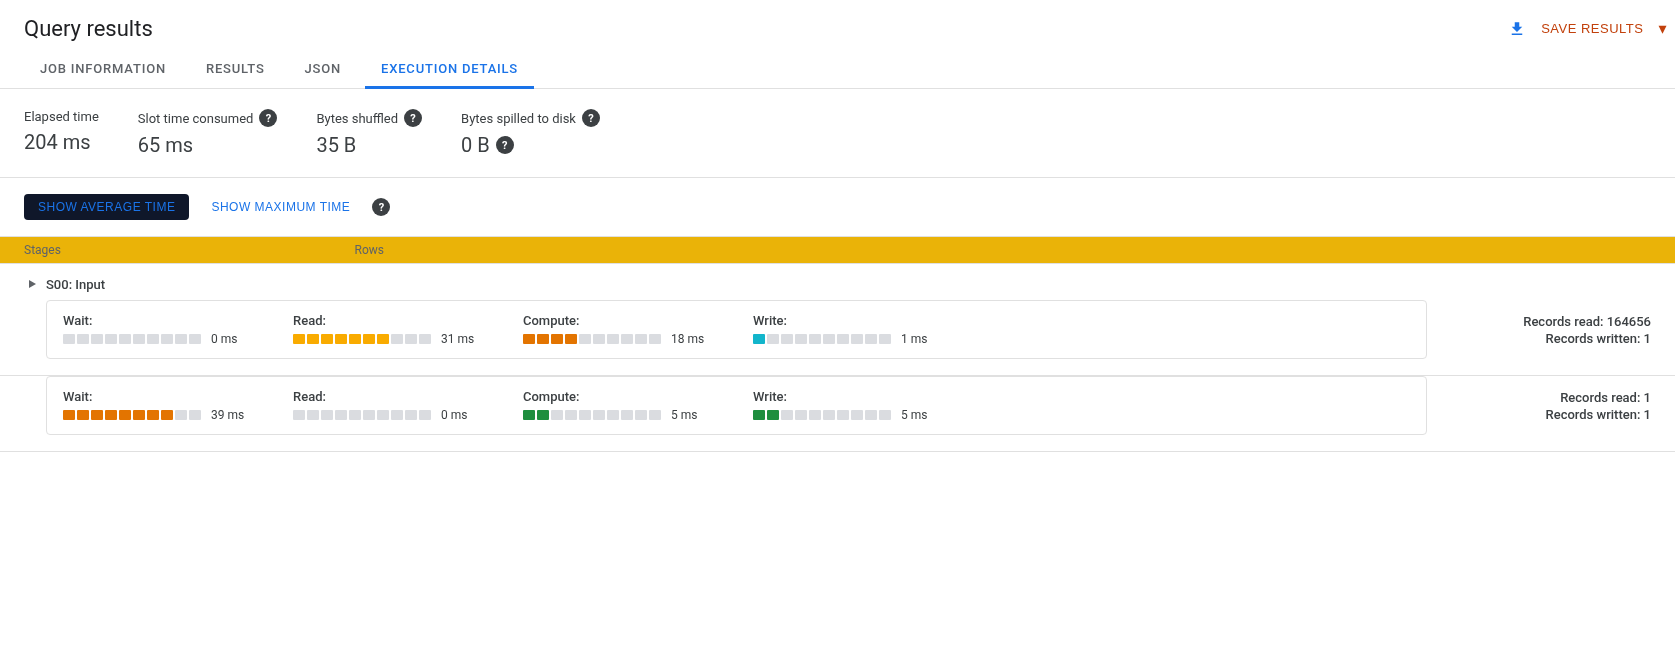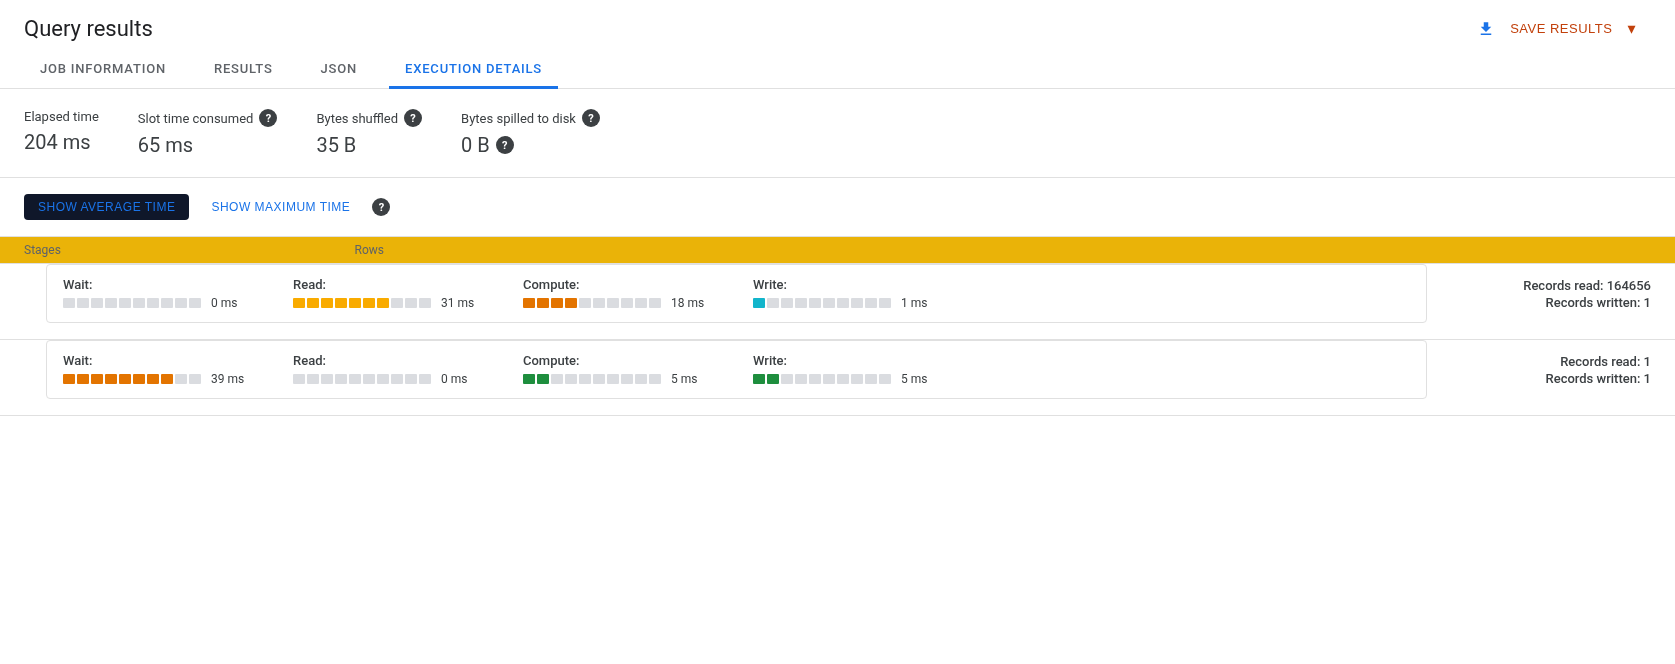--- a/index.html
+++ b/index.html
@@ -2,21 +2,21 @@
 <html><head>
   <meta charset="utf-8">
   <style>
     * { box-sizing: border-box; margin: 0; padding: 0; }
     body { font-family: 'Roboto', Arial, sans-serif; background: #fff; color: #3c4043; font-size: 13px; }
 
     .header {
       display: flex;
       align-items: center;
       justify-content: space-between;
-      padding: 16px 39px 10px 24px;
+      padding: 16px 8px 10px 24px;
     }
     .header-title {
       font-size: 22px;
       font-weight: 400;
       color: #202124;
     }
     .save-results-btn {
       display: flex;
       align-items: center;
       gap: 15px;
@@ -28,21 +28,21 @@
       border: none;
       background: none;
       text-transform: uppercase;
     }
     .save-results-btn svg { width: 18px; height: 18px; fill: #1a73e8; }
 
     .tabs {
       display: flex;
       border-bottom: 1px solid #e0e0e0;
       padding: 0 24px;
-      gap: 16px;
+      gap: 8px;
     }
     .tab {
       padding: 10px 16px;
       font-size: 13px;
       font-weight: 500;
       letter-spacing: 0.8px;
       text-transform: uppercase;
       color: #5f6368;
       cursor: pointer;
       border-bottom: 3px solid transparent;
@@ -250,20 +250,28 @@
   <span class="help-icon">?</span>
 </div>
 
 <div class="stages-header">
   <div class="col-stage">Stages</div>
   <div class="col-rows">Rows</div>
 </div>
 
 <div id="stages-container">
     <div class="stage-row">
+      <div class="stage-label-row">
+    <span class="triangle">
+      <svg width="12" height="12" viewBox="0 0 12 12">
+            <polygon points="3,2 10,6 3,10" fill="#5f6368"></polygon>
+          </svg>
+    </span>
+    <span>S00: Input</span>
+  </div>
       <div class="timing-bars-row">
         <div style="flex: 1 1 0%; display: flex; background: rgb(255, 255, 255); border: 1px solid rgb(224, 224, 224); border-radius: 4px; padding: 12px 16px; gap: 0px; margin-right: 16px;">
           <div class="timing-group">
             <div class="timing-label">Wait:</div>
             <div class="bar-row">
               <div class="bar-container">
                 <div class="bar-segment" style="width: 12px; height: 10px; border-radius: 1px; background: rgb(218, 220, 224);"></div>
                 <div class="bar-segment" style="width: 12px; height: 10px; border-radius: 1px; background: rgb(218, 220, 224);"></div>
                 <div class="bar-segment" style="width: 12px; height: 10px; border-radius: 1px; background: rgb(218, 220, 224);"></div>
                 <div class="bar-segment" style="width: 12px; height: 10px; border-radius: 1px; background: rgb(218, 220, 224);"></div>

